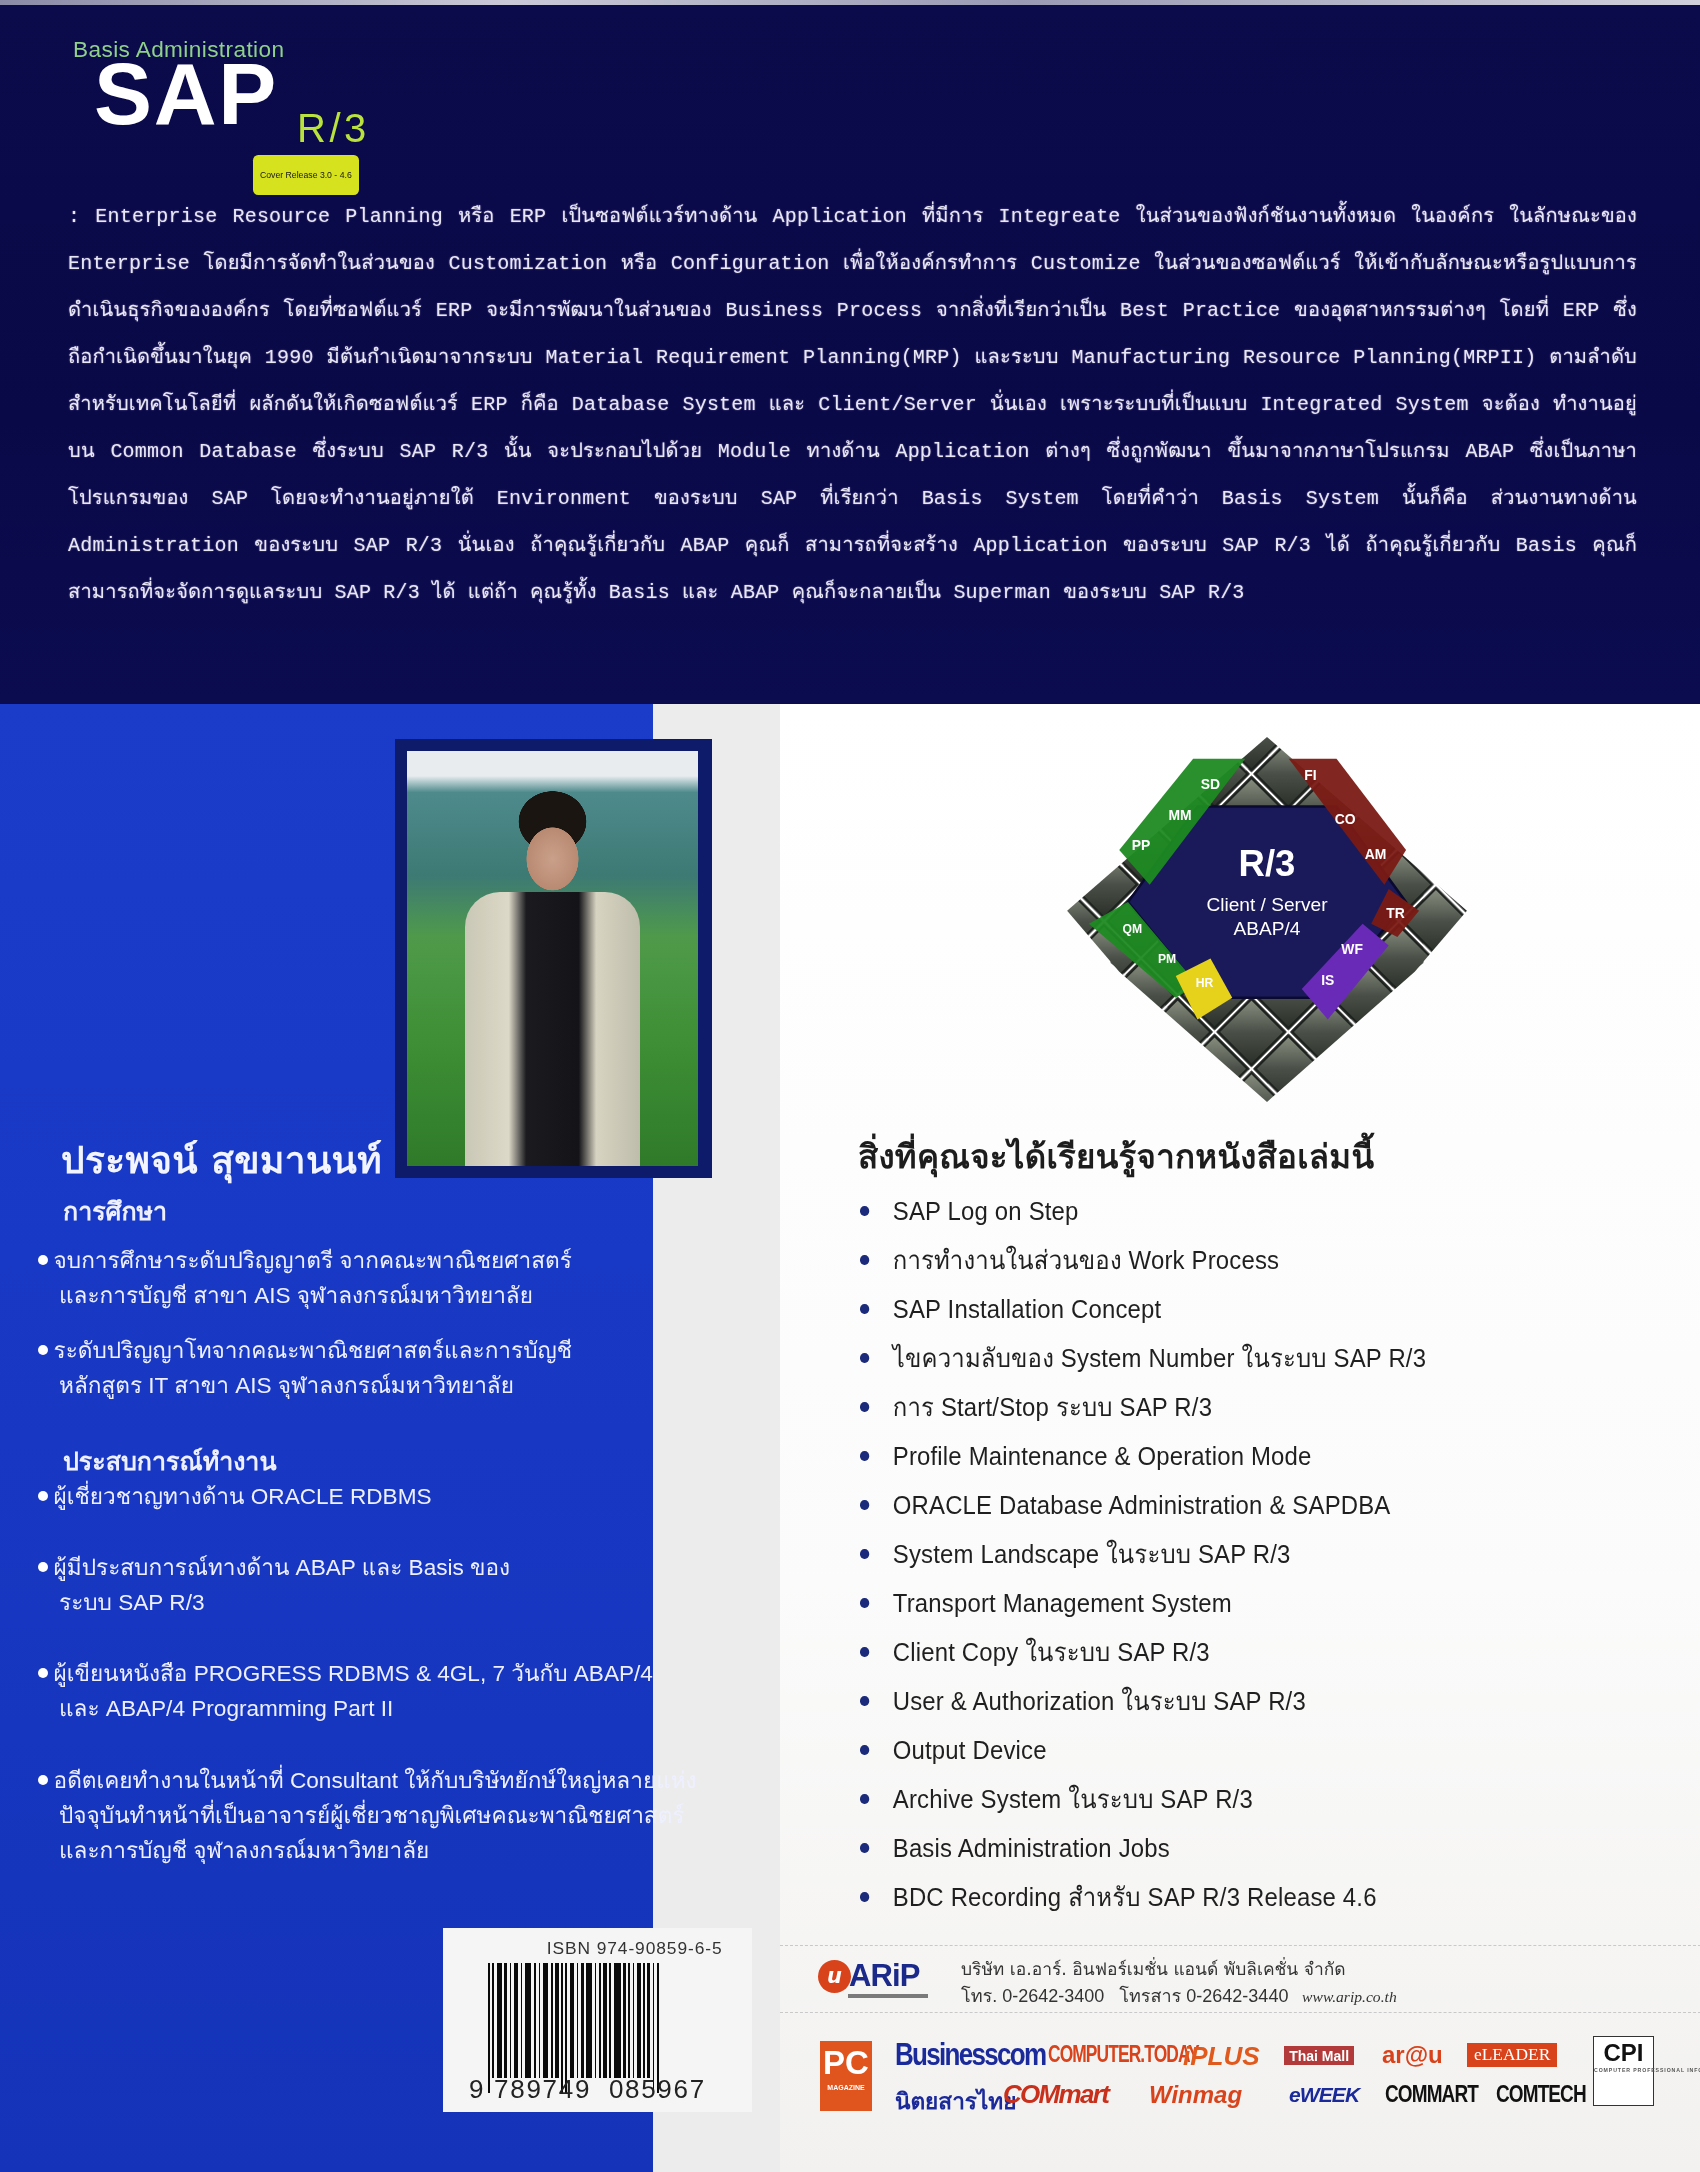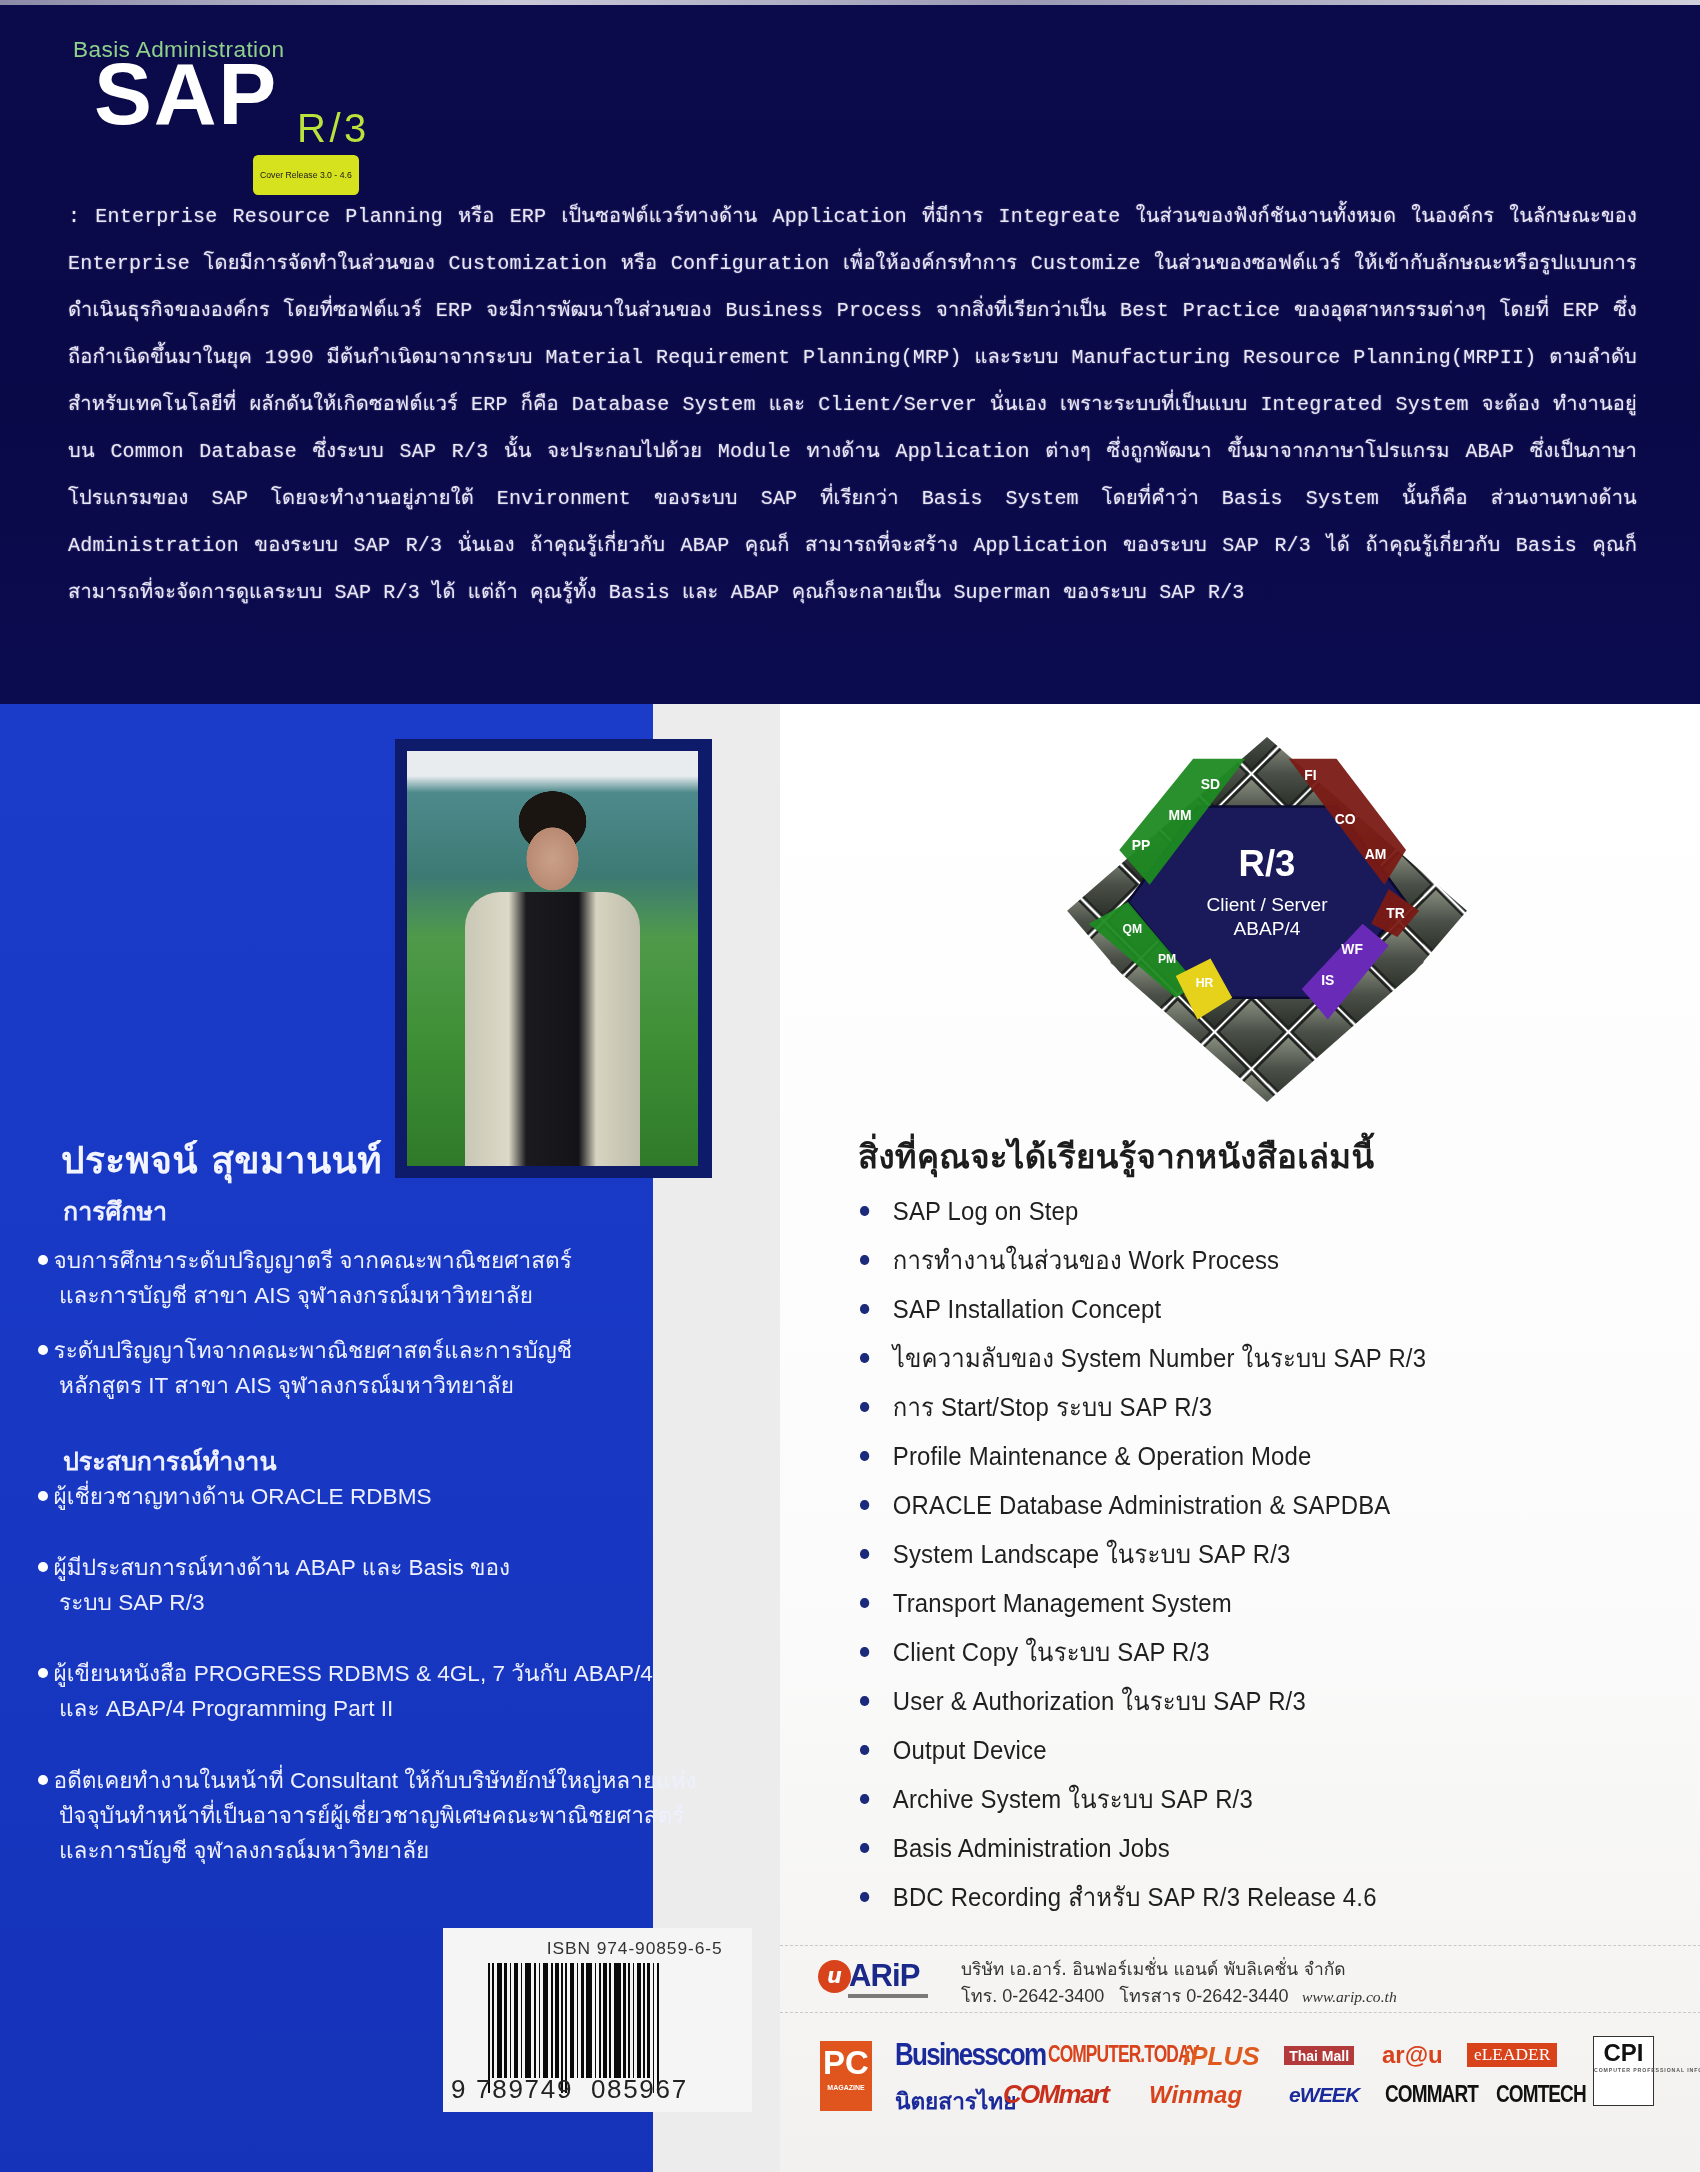--- a/index.html
+++ b/index.html
@@ -68,21 +68,21 @@
   }
   .bul .dot { display: inline-block; width: 10.4px; height: 10.4px; background: #fff; border-radius: 50%; margin-right: 5.2px; vertical-align: 2.6px; }
   .bul .l2 { padding-left: 21px; }
 
   .barcode-box {
     position: absolute; left: 443px; top: 1224px; width: 309px; height: 184px; background: #f5f5f5;
   }
   .isbn { position: absolute; right: 29.5px; top: 10.4px; color: #333; font-family: "Liberation Sans", sans-serif; font-size: 17.4px; letter-spacing: 0.9px; }
   .bars { position: absolute; left: 45px; top: 35px; width: 243px; height: 115px; display: flex; align-items: stretch; }
   .bars span { display: block; background: #0a0a0a; margin-right: 2.6px; }
-  .ean { position: absolute; left: 8px; top: 146px; color: #222; font-family: "Liberation Sans", sans-serif; font-size: 26px; letter-spacing: 1.7px; white-space: pre; }
+  .ean { position: absolute; left: 26px; top: 146px; color: #222; font-family: "Liberation Sans", sans-serif; font-size: 26px; letter-spacing: 1.7px; white-space: pre; }
 
   
   .right {
     position: absolute; left: 780px; top: 704px; width: 921px; height: 1469px;
     background: linear-gradient(180deg, #ffffff 0%, #fbfbfb 60%, #f2f1ef 100%);
   }
   .diagram { position: absolute; left: 287px; top: 33px; width: 400px; height: 365px; }
   .learn-title {
     position: absolute; left: 78px; top: 426px; color: #1d1d1d;
     font-size: 33px; letter-spacing: 0.3px;

